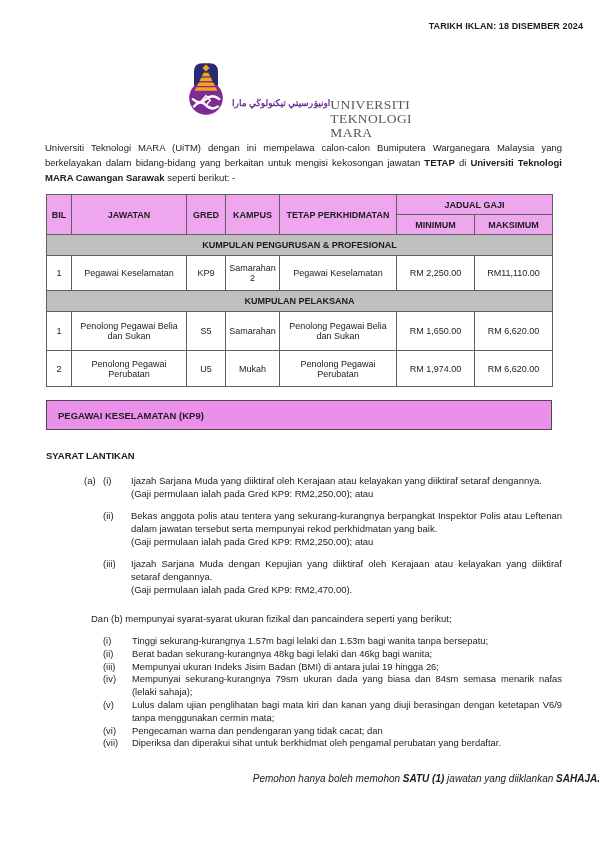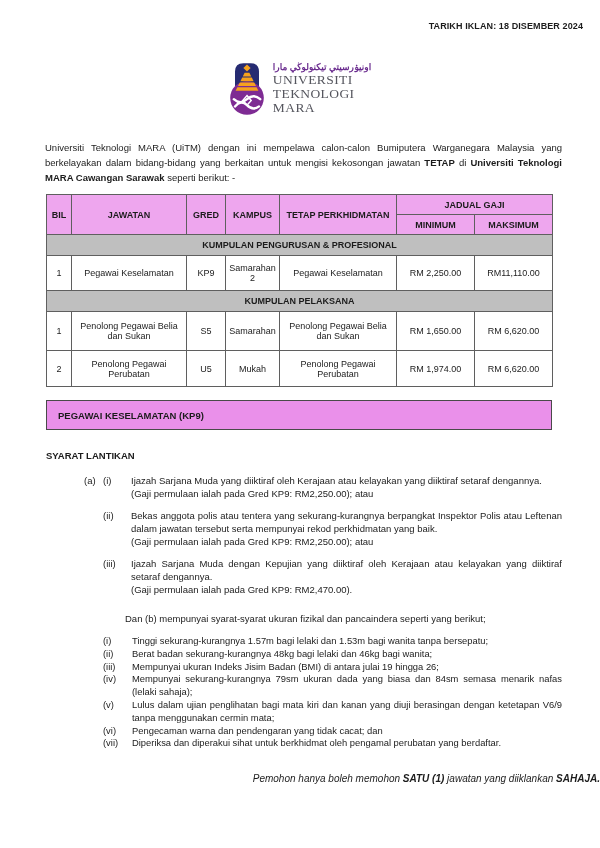--- a/index.html
+++ b/index.html
@@ -20,21 +20,21 @@
   .tarikh{
     position:absolute;top:21px;right:17px;
     font-size:9px;font-weight:bold;letter-spacing:0.1px;
   }
 
   .logo-row{
     margin-top:62px;display:flex;justify-content:center;
     align-items:flex-start;gap:8px;height:54px;
   }
   .crest{display:block;}
-  .logo-text{display:flex;flex-direction:column;}
+  .logo-text{display:flex;flex-direction:row;margin-top:36px;}
   .jawi{
     color:#6B2D8F;font-size:9px;line-height:11px;letter-spacing:0.5px;
     font-weight:bold;white-space:nowrap;
   }
   .wordmark div{
     font-family:"Liberation Serif", serif;
     font-size:13.5px;line-height:14.2px;color:#55565E;letter-spacing:0.4px;
   }
 
   .intro{
@@ -71,21 +71,21 @@
 
   .syarat-h{margin:20px 0 0 46px;font-size:9.5px;font-weight:bold;}
 
   .item1{margin:11px 38px 0 46px;font-size:9.5px;}
   .item1 .num{display:inline-block;width:21px;}
 
   .a-block{margin:13px 38px 0 84px;font-size:9.5px;line-height:13px;}
   .a-row{display:grid;grid-template-columns:19px 28px 1fr;margin-bottom:9px;}
   .a-row .txt{text-align:justify;}
 
-  .b-intro{margin:17px 0 0 96px;font-size:9.5px;padding-left:29px;}
+  .b-intro{margin:17px 0 0 62px;font-size:9.5px;padding-left:29px;}
 
   .b-list{margin:11px 38px 0 103px;font-size:9.4px;line-height:12.8px;}
   .b-row{display:grid;grid-template-columns:29px 1fr;}
   .b-row .txt{text-align:justify;}
 
   .footer{
     margin:23px 0 0 0;text-align:right;
     font-size:10px;font-style:italic;
   }
   .footer b{font-weight:bold;}

